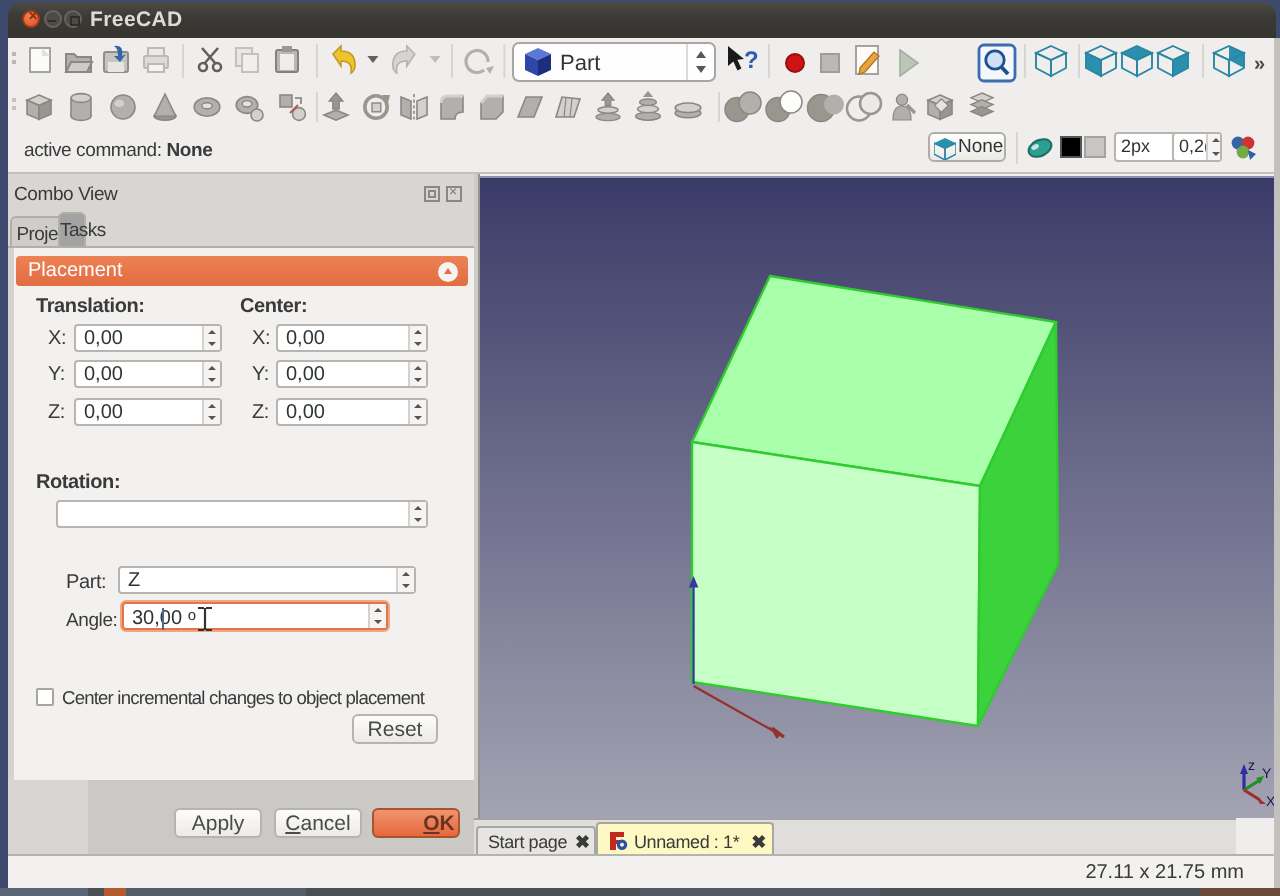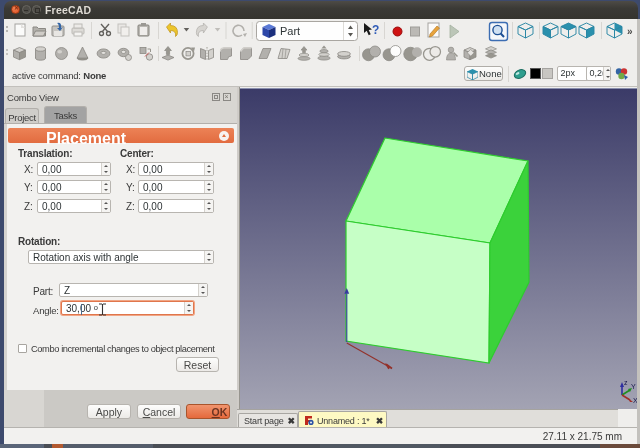--- a/index.html
+++ b/index.html
@@ -25,27 +25,27 @@
 #cmdrow .lbl { position:absolute; left:8px; top:7px; font-size:9.5px; letter-spacing:-0.2px; color:#3a3a3a; }
 
 
 #panel { left:4px; top:87px; width:233px; height:340px; background:#d8d6d2; }
 #combotitle { position:absolute; left:3px; top:4.5px; font-size:9.5px; letter-spacing:-0.2px; color:#3a3a3a; }
 .dockic { position:absolute; top:6px; width:8px; height:8px; border:1px solid #8a8884; background:#d8d6d2; }
 .tab { position:absolute; height:17px; font-size:9.5px; color:#3a3a3a; text-align:center;
   border:1px solid #b2afab; border-bottom:none; border-radius:3px 3px 0 0; background:#cfcdc9; padding-top:3px; }
 .blabel, .flabel, .tab, #combotitle, .cbutton { white-space:nowrap; }
 #tabProject { left:1px; width:34px; top:21px; height:15px; background:#cfcdc9; letter-spacing:-0.3px; }
-#tabTasks { left:40px; width:43px; top:19px; background:#a3a3a3; z-index:2; letter-spacing:-0.3px; }
+#tabTasks { left:25px; width:14px; top:19px; background:#a3a3a3; z-index:2; letter-spacing:-0.3px; }
 #taskarea { position:absolute; left:0; top:36px; width:233px; height:267px; background:#f2f1ef; border-top:1px solid #b2afab; }
 #taskarea:before { content:""; position:absolute; left:0; top:0; width:3px; height:100%; background:#d5d3cf; }
 #btnarea { position:absolute; left:0; top:303px; width:233px; height:37px; background:#cbc9c5;margin-left:40px; }
 
 #pheader { position:absolute; left:4px; top:4px; width:226px; height:15px; background:linear-gradient(#ec8256,#e26c40); border-radius:2px; }
-#pheader span { position:absolute; left:6px; top:2px; font-size:16px; font-weight:bold; color:#fff;margin-left:32px; }
+#pheader span { position:absolute; left:6px; top:2px; font-size:10px; font-weight:normal; color:#fff; }
 #pcollapse { position:absolute; right:5px; top:2.5px; width:10px; height:10px; border-radius:50%; background:#f7f3f0; }
 #pcollapse:before { content:""; position:absolute; left:2.5px; top:3.5px; border-left:2.5px solid transparent; border-right:2.5px solid transparent; border-bottom:3px solid #e2703f; }
 
 .blabel { position:absolute; font-size:10px; font-weight:bold; color:#3a3a3a; letter-spacing:-0.2px; }
 .flabel { position:absolute; font-size:10px; color:#3a3a3a; letter-spacing:-0.2px; }
 .spin { position:absolute; height:14px; background:#fff; border:1px solid #b8b5b0; border-radius:2px; font-size:10px; color:#2e3436; }
 .spin .tx { position:absolute; left:4px; top:1px; }
 .spin .arr { position:absolute; right:0; top:0; width:9px; height:100%; border-left:1px solid #d5d2cd; background:#f5f4f2; }
 .arr:before { content:""; position:absolute; left:2px; top:2px; border-left:2px solid transparent; border-right:2px solid transparent; border-bottom:2.5px solid #565554; }
 .arr:after  { content:""; position:absolute; left:2px; bottom:2px; border-left:2px solid transparent; border-right:2px solid transparent; border-top:2.5px solid #565554; }
@@ -357,42 +357,41 @@
           <span class="arr"></span>
         </div>
       <div class="flabel" style="left:122px; top:77px;">Z:</div>
       <div class="spin" style="left:134px; top:75px; width:76px;">
           <span class="tx">0,00</span>
           <span class="arr"></span>
         </div>
 
       <div class="blabel" style="left:14px; top:112px;">Rotation:</div>
       <div class="spin" style="left:24px; top:126px; width:186px;">
-          <span class="tx">Rotation axis with angle</span>
           <span class="arr"></span>
         </div>
 
       <div class="flabel" style="left:29px; top:162px;">Part:</div>
       <div class="spin" style="left:55px; top:159px; width:149px;">
           <span class="tx">Z</span>
           <span class="arr"></span>
         </div>
 
       <div class="flabel" style="left:29px; top:181px; font-size:9.5px;">Angle:</div>
       <div class="spin" id="anglespin" style="left:57px; top:177px; width:133px;">
           <span class="tx">30,00 <span style="font-size:7.5px;vertical-align:2px;">o</span></span>
           <span class="arr"></span>
         </div>
       <div style="position:absolute; left:76.5px; top:180px; width:1px; height:11px; background:#4a6a8a; z-index:3;"></div>
       <svg width="9" height="13" viewBox="0 0 9 13" style="position:absolute; left:94px; top:179px; z-index:3;">
           <path d="M1 1 h3 M5 1 h3 M4.5 1 v11 M1 12 h3 M5 12 h3" stroke="#333333" stroke-width="1.1" fill="none"></path>
         </svg>
 
       <div id="checkbox" style="position:absolute; left:14px; top:220px; width:9px; height:9px; background:#fff; border:1px solid #a8a5a0; border-radius:1px;"></div>
-      <div class="flabel" id="cbl" style="left:27px; top:220px; font-size:9.3px; letter-spacing:-0.4px;">Combo incremental changes to object placement</div>
+      <div class="flabel" id="cbl" style="left:27px; top:220px; font-size:9.3px; letter-spacing:-0.4px;">Center incremental changes to object placement</div>
       <div class="cbutton" style="left:172px; top:233px; width:43px; padding-top:1px;">Reset</div>
     </div>
     <div id="btnarea">
       <div class="cbutton" style="left:43px; top:14px; width:44px; padding-top:1px;">Apply</div>
       <div class="cbutton" style="left:93px; top:14px; width:44px; padding-top:1px;"><u>C</u>ancel</div>
       <div class="cbutton" id="okbtn" style="left:142px; top:14px; width:44px; padding-top:1px;"><u>O</u>K</div>
     </div>
   </div>
 
   <div class="abs" style="left:237px; top:87px; width:3px; height:340px; background:#cfccc8; border-right:1px solid #97958f;"></div>

